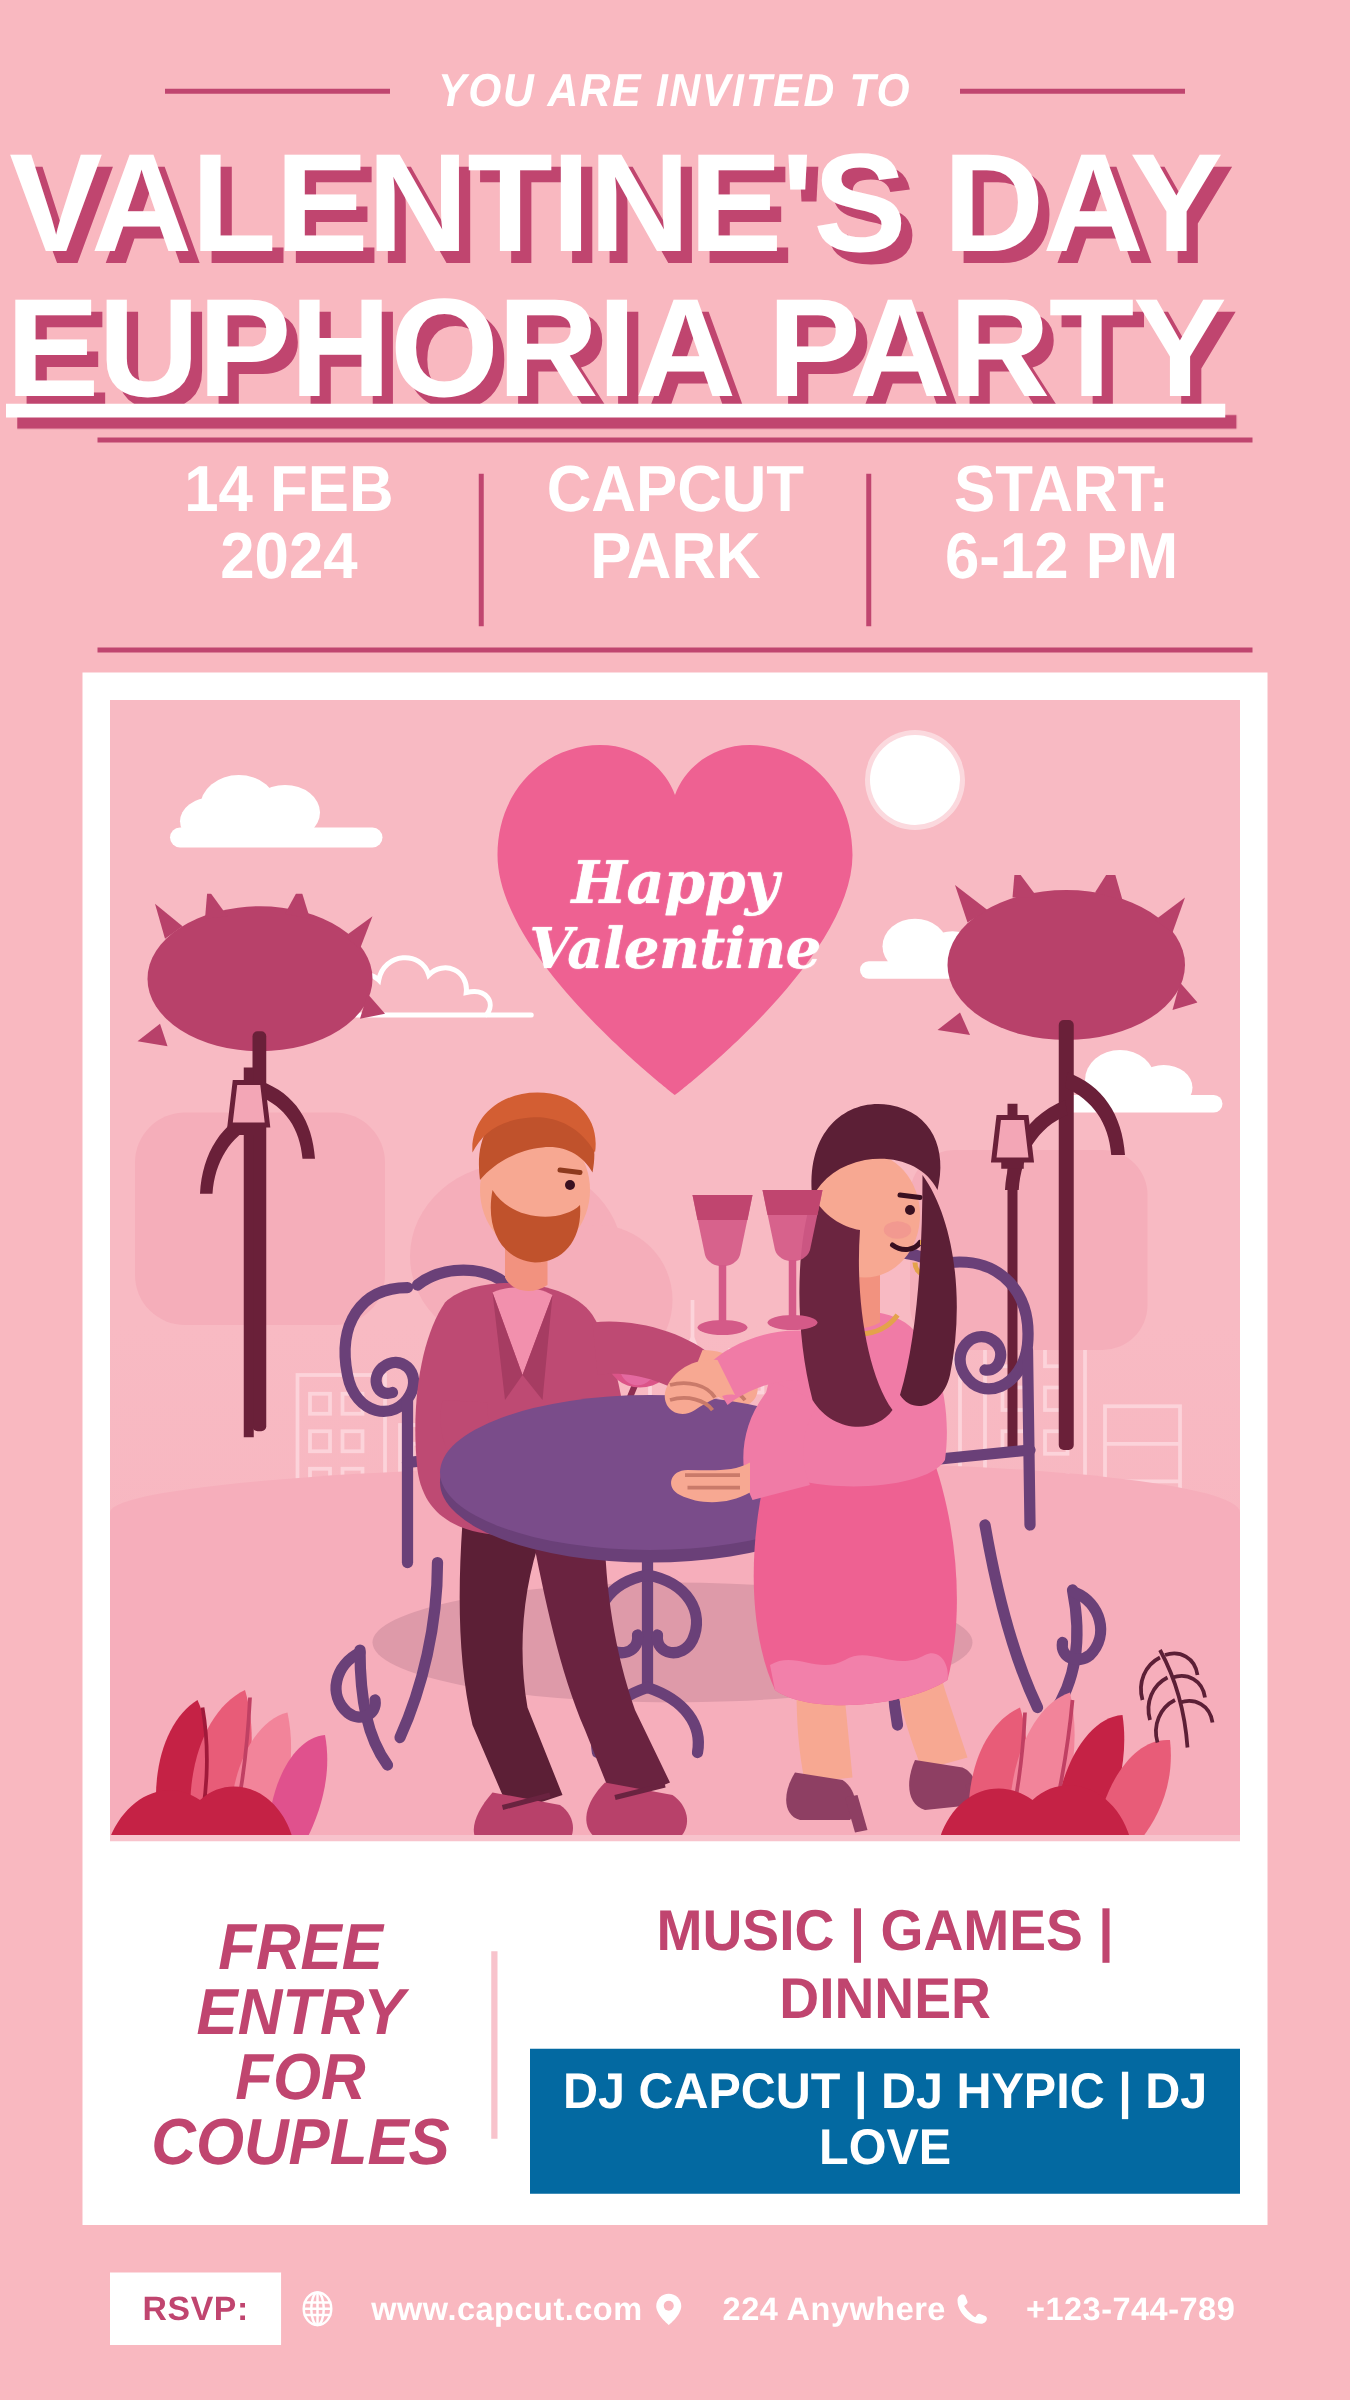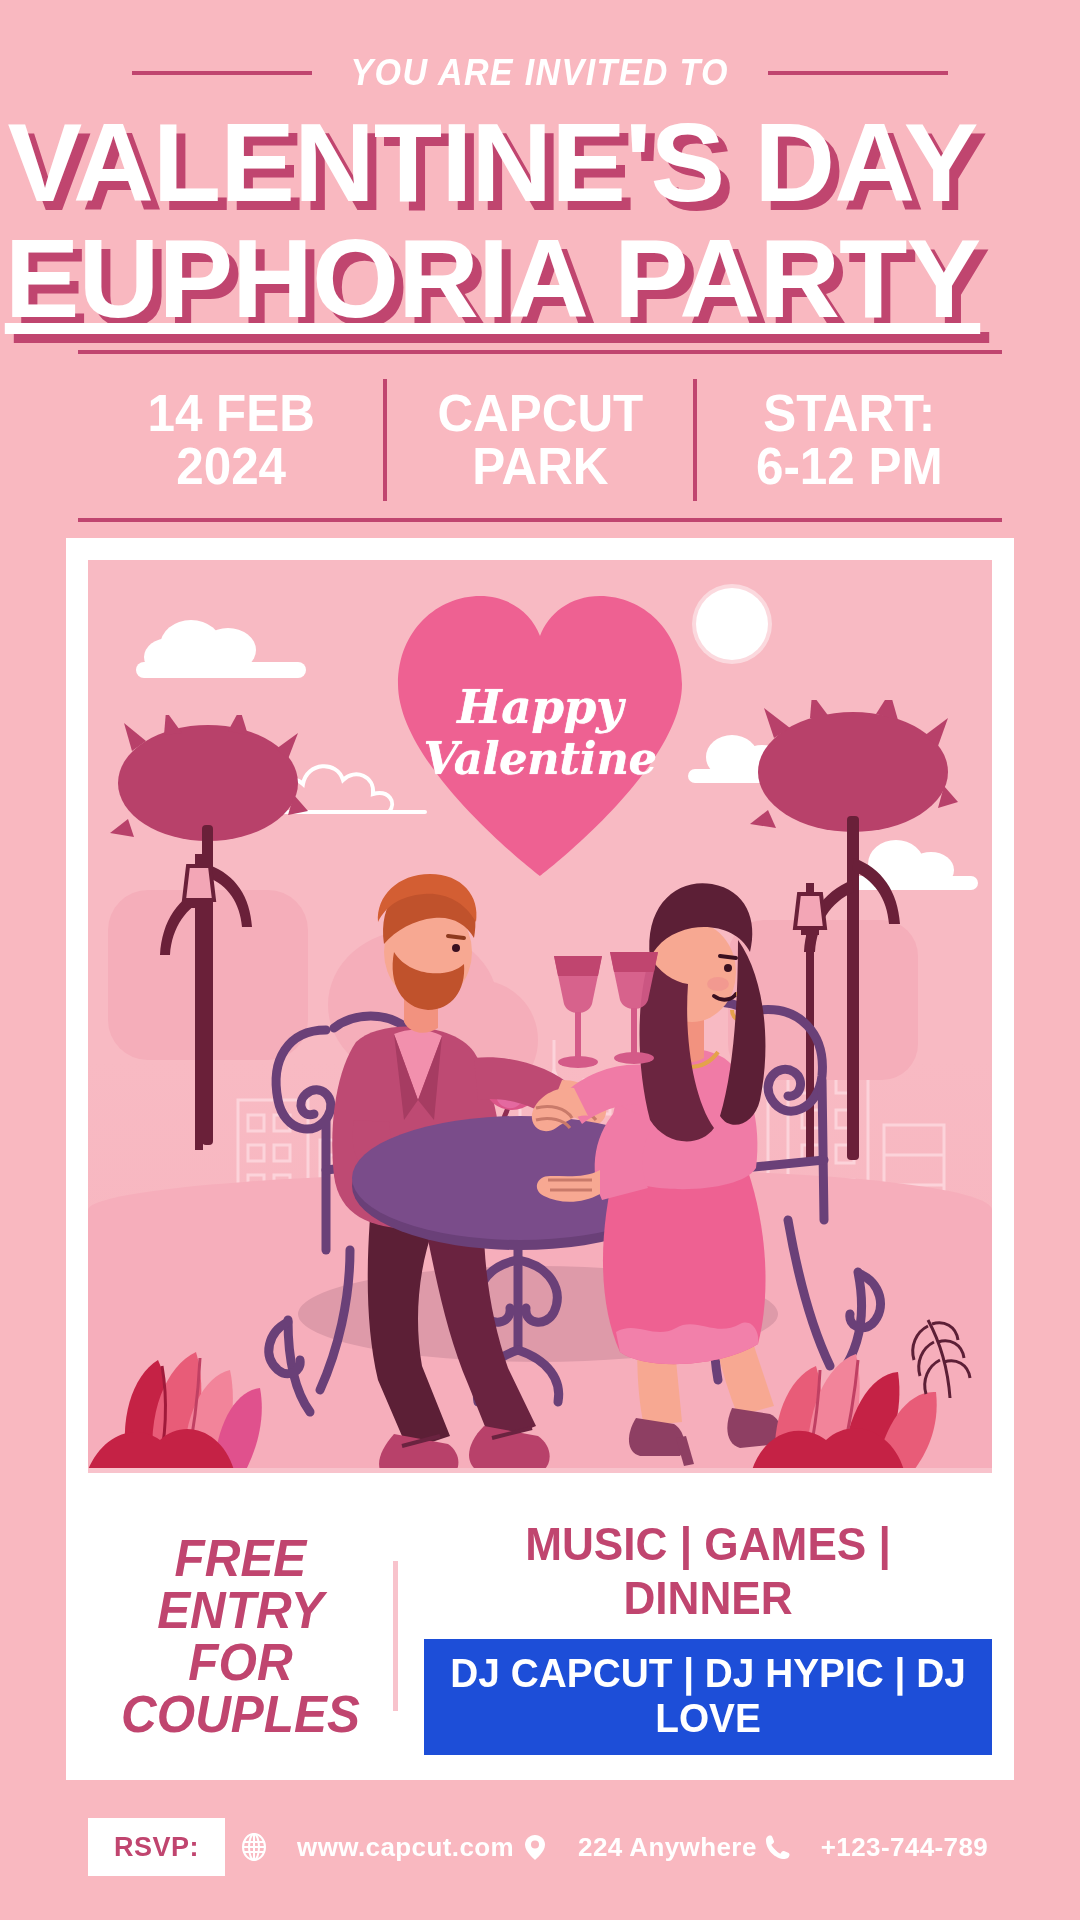--- a/index.html
+++ b/index.html
@@ -49,21 +49,21 @@
   }
   .hrule.top{ top:350px; }
   .hrule.bot{ top:518px; }
 
   
   .details-row{
     position:absolute; top:366px; left:78px; width:924px; height:148px;
     display:flex; align-items:center;
   }
   .detail-cell{
-    flex:1 1 0; display:flex; align-items:center; justify-content:center;
+    flex:1 1 0; display:flex; align-items:flex-start; justify-content:center;
     height:100%;
   }
   .detail-cell .dtext{
     color:#FFFFFF; font-weight:bold; font-size:52px; line-height:1.02;
     text-align:center; letter-spacing:0px;
     font-family:"Liberation Sans Narrow","Liberation Sans",sans-serif;
     transform:scaleX(0.95);
   }
   .vrule{ width:4px; height:122px; background:#C0456F; flex:0 0 auto; }
 
@@ -163,21 +163,21 @@
   }
   .info-vrule{ width:5px; height:150px; background:#F8C3CC; flex:0 0 auto; margin-right:26px; }
   .right-info{ flex:1 1 auto; display:flex; flex-direction:column; gap:14px; align-items:stretch; }
   .music-line{
     color:#C0456F; font-weight:bold; font-size:46px; letter-spacing:0px;
     text-align:center;
     font-family:"Liberation Sans Narrow","Liberation Sans",sans-serif;
     transform:scaleX(0.96);
   }
   .dj-bar{
-    background:#1d4ed8; color:#FFFFFF; font-weight:bold; font-size:40px;
+    background:#0369a1; color:#FFFFFF; font-weight:bold; font-size:40px;
     text-align:center; padding:12px 6px 14px;
     font-family:"Liberation Sans Narrow","Liberation Sans",sans-serif;
   }
   .dj-bar span{ display:inline-block; transform:scaleX(0.97); }
 
   
   .rsvp{
     position:absolute; left:88px; top:1818px; width:904px; height:58px;
     display:flex; align-items:stretch;
   }

